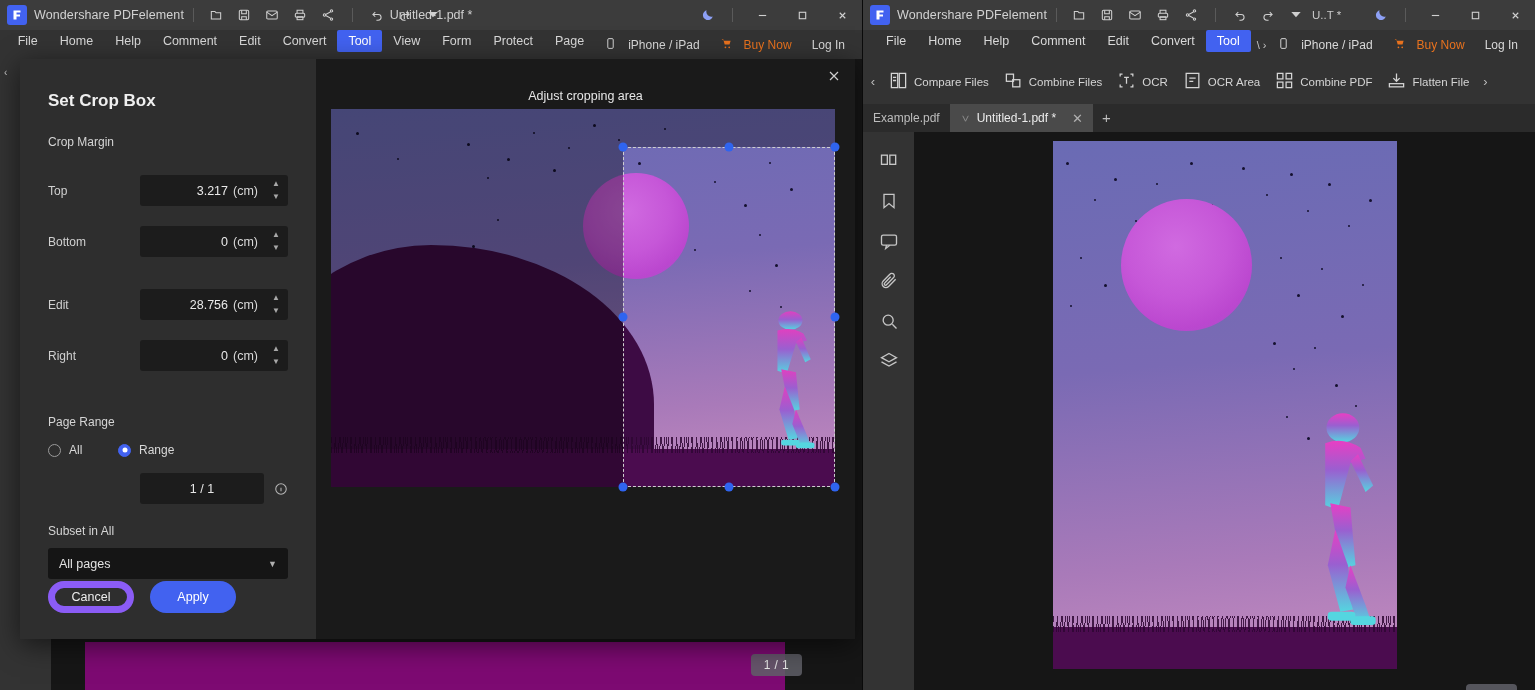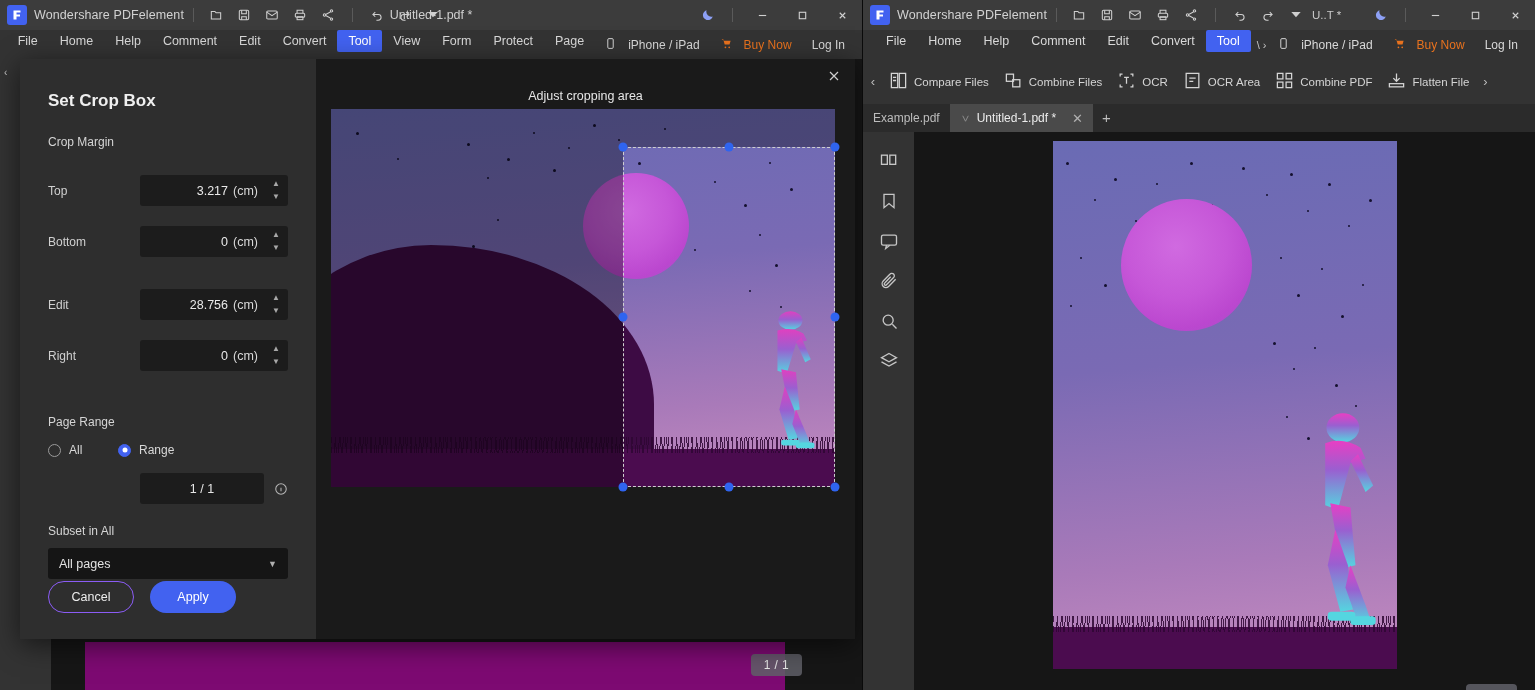--- a/index.html
+++ b/index.html
@@ -183,21 +183,21 @@
   .select-box {
     margin-top: 10px; height: 31px; background: #151515; border-radius: 3px;
     display: flex; align-items: center; padding: 0 11px; font-size: 12.5px; color: #e2e2e2; cursor: pointer;
   }
   .select-box .caret { margin-left: auto; font-size: 9px; color: #b0b0b0; }
   .btn-row { position: absolute; left: 28px; right: 28px; bottom: 26px; display: flex; gap: 16px; }
   .btn {
     height: 32px; border-radius: 16px; display: flex; align-items: center; justify-content: center;
     font-size: 12.5px; cursor: pointer; flex: 1; max-width: 86px;
   }
-  .btn-cancel { border: 1px solid #8b5cf6; color: #ededed; background: transparent; }
+  .btn-cancel { border: 7px solid #8b5cf6; color: #ededed; background: transparent; }
   .btn-apply { background: #4262f0; color: #fff; }
   .modal-head { height: 58px; position: relative; }
   .modal-head-title { text-align: center; font-size: 12.5px; color: #e6e6e6; padding-top: 30px; }
   .modal-close { position: absolute; right: 14px; top: 10px; color: #cfcfcf; font-size: 15px; cursor: pointer; line-height: 1; }
   .modal-foot { position: absolute; left: 0; right: 0; bottom: 14px; text-align: center; font-size: 12px; color: #dcdcdc; }
 
   
   .behind-doc { position: absolute; left: 85px; top: 642px; width: 700px; height: 48px; background: #7d0a72; }
   .behind-panel { position: absolute; left: 51px; top: 59px; width: 811px; height: 631px; background: #161616; }
 </style>

